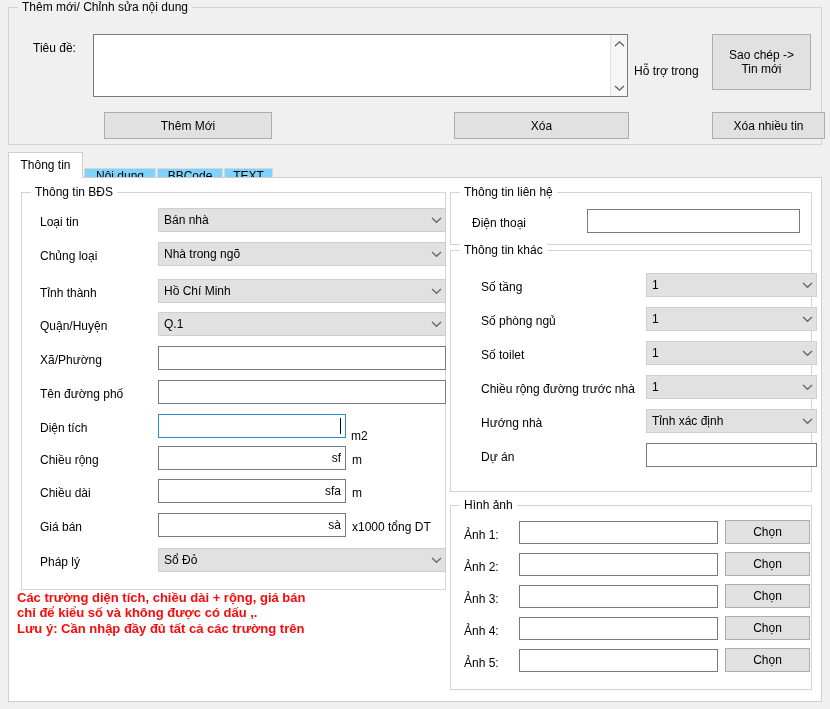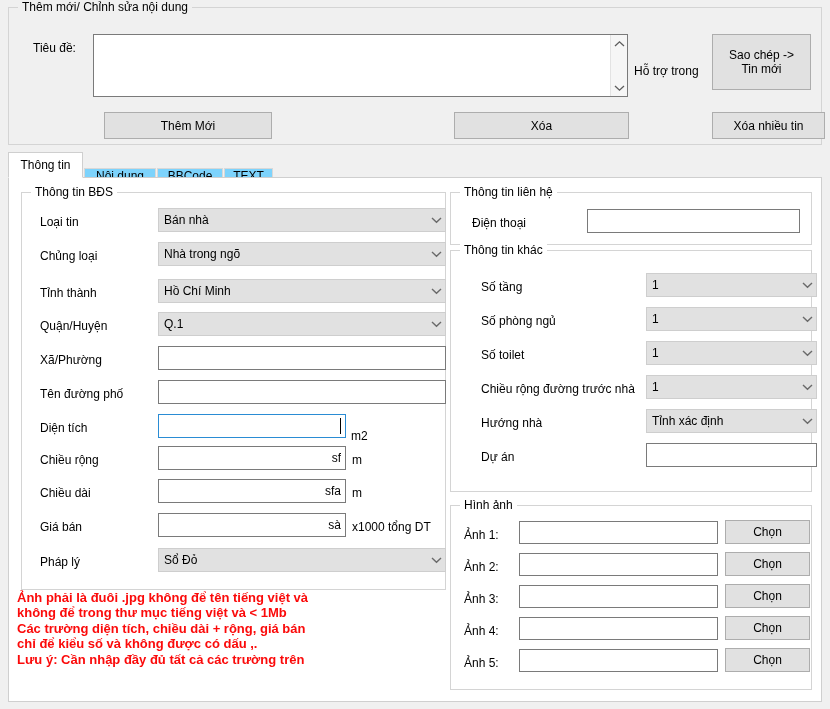--- a/index.html
+++ b/index.html
@@ -398,20 +398,18 @@
     <span class="lbl" style="left:13px; top:118px;">Ảnh 4:</span>
     <input class="tbox" type="text" style="left: 68px; top: 111px; width: 199px; height: 23px;">
     <div class="btn" style="left:274px; top:110px; width:85px; height:24px;">Chọn</div>
 
     <span class="lbl" style="left:13px; top:150px;">Ảnh 5:</span>
     <input class="tbox" type="text" style="left: 68px; top: 143px; width: 199px; height: 23px;">
     <div class="btn" style="left:274px; top:142px; width:85px; height:24px;">Chọn</div>
   </div>
 
   <div id="warning" style="left:8px; top:412px;">
-    <p>Ảnh phải là đuôi .jpg không để tên tiếng việt và
- không để trong thư mục tiếng việt và &lt; 1Mb</p>
     <p>Các trường diện tích, chiều dài + rộng, giá bán
 chỉ để kiểu số và không được có dấu ,.</p>
     <p>Lưu ý: Cần nhập đầy đủ tất cả các trường trên</p>
   </div>
 
 </div>
 
 </body></html>

